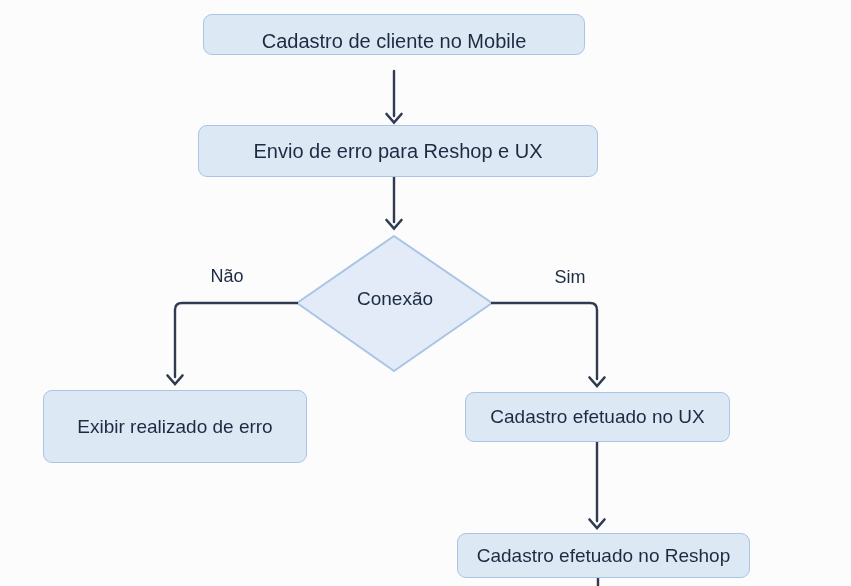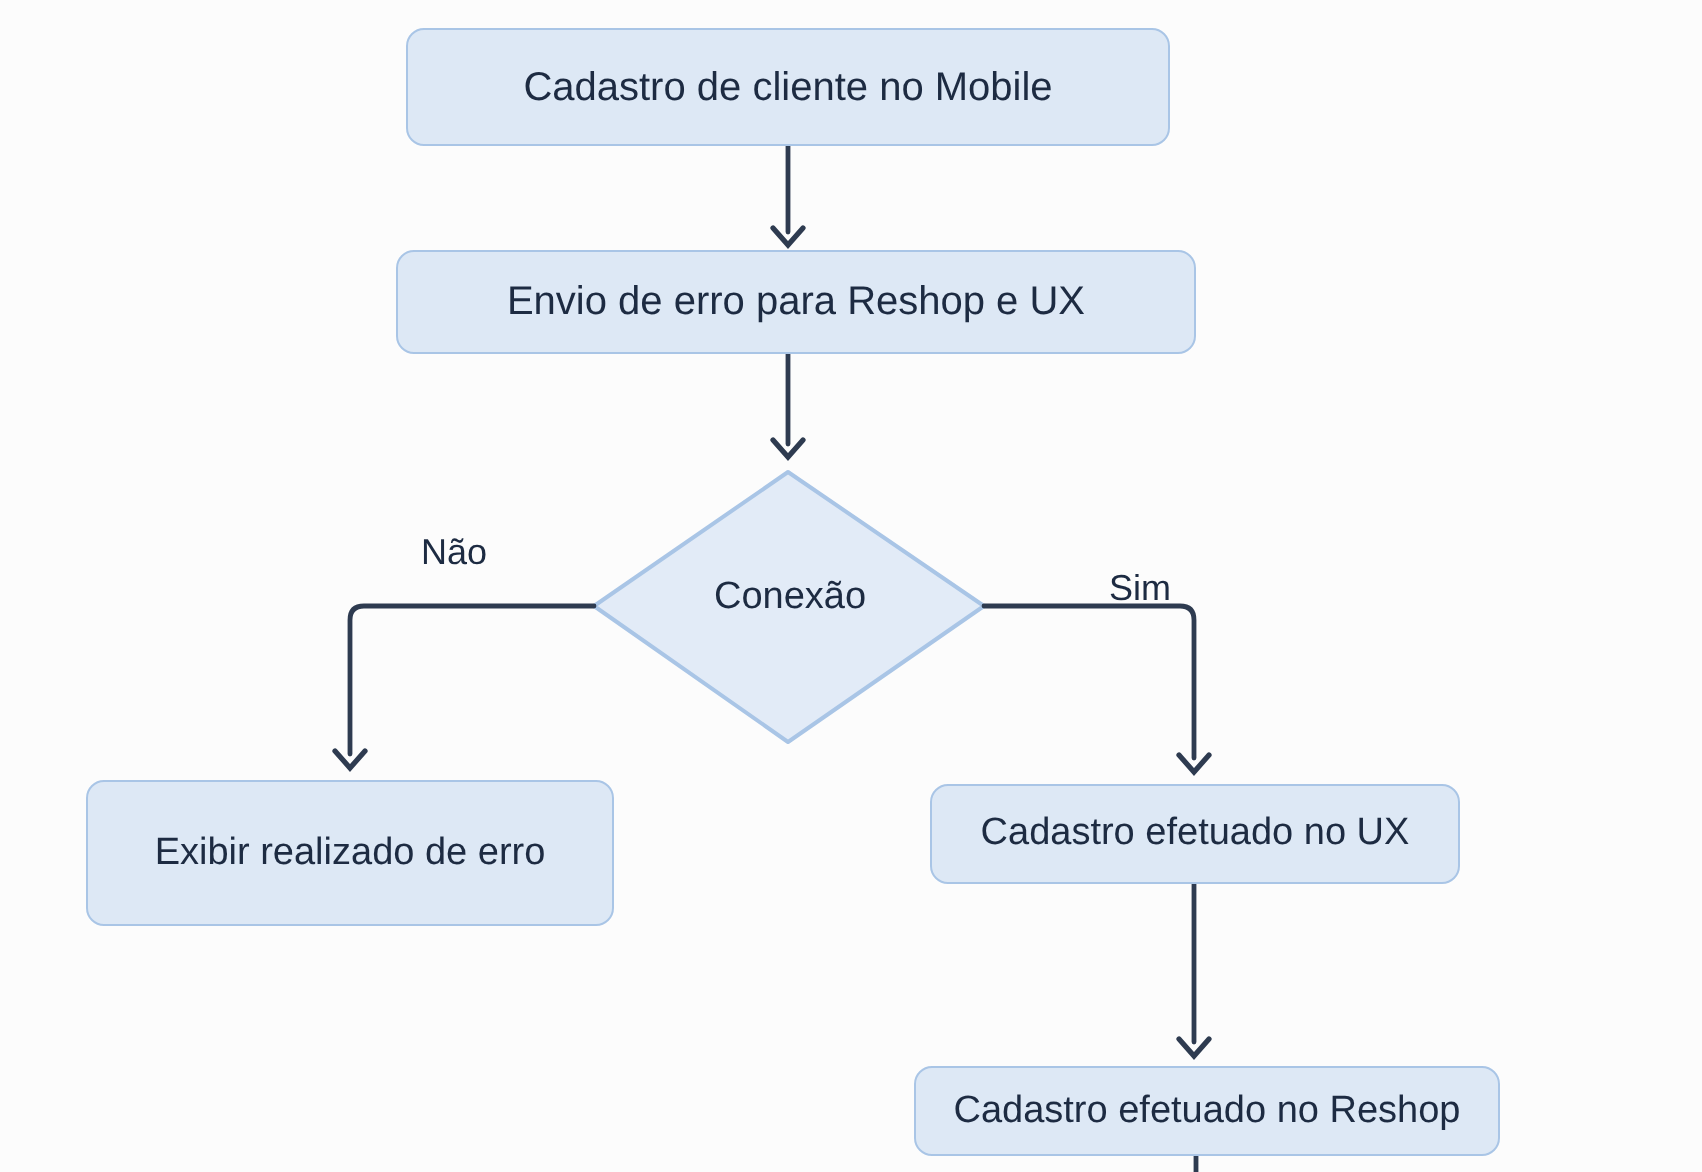--- a/index.html
+++ b/index.html
@@ -78,34 +78,34 @@
 
     <path class="edge" d="M492 303 L590 303 Q597 303 597 310 L597 379"></path>
     <path class="arrowhead" d="M589.5 377.5 L597 386 L604.5 377.5"></path>
 
     <path class="edge" d="M597 442 L597 521"></path>
     <path class="arrowhead" d="M589.5 519.5 L597 528 L604.5 519.5"></path>
 
     <path class="edge" d="M598 578 L598 586"></path>
   </svg>
 
-  <div class="node top-size" style="left:203px;top:14px;width:382px;height:59px;">
+  <div class="node top-size" style="left:203px;top:14px;width:382px;height:41px;justify-content:flex-end;">
     <span>Cadastro de cliente no Mobile</span>
   </div>
 
   <div class="node top-size" style="left:198px;top:125px;width:400px;height:52px;">
     <span>Envio de erro para Reshop e UX</span>
   </div>
 
   <div class="diamond-text" style="left:315px;top:273px;width:160px;height:52px;">
     <div>Conexão</div>
   </div>
 
   <div class="edge-label" style="left:192px;top:266px;width:70px;">Não</div>
-  <div class="edge-label" style="left:540px;top:284px;width:60px;">Sim</div>
+  <div class="edge-label" style="left:540px;top:267px;width:60px;">Sim</div>
 
   <div class="node" style="left:43px;top:390px;width:264px;height:73px;">
     <div>Exibir realizado de erro</div>
   </div>
 
   <div class="node" style="left:465px;top:392px;width:265px;height:50px;">
     <span>Cadastro efetuado no UX</span>
   </div>
 
   <div class="node" style="left:457px;top:533px;width:293px;height:45px;">

